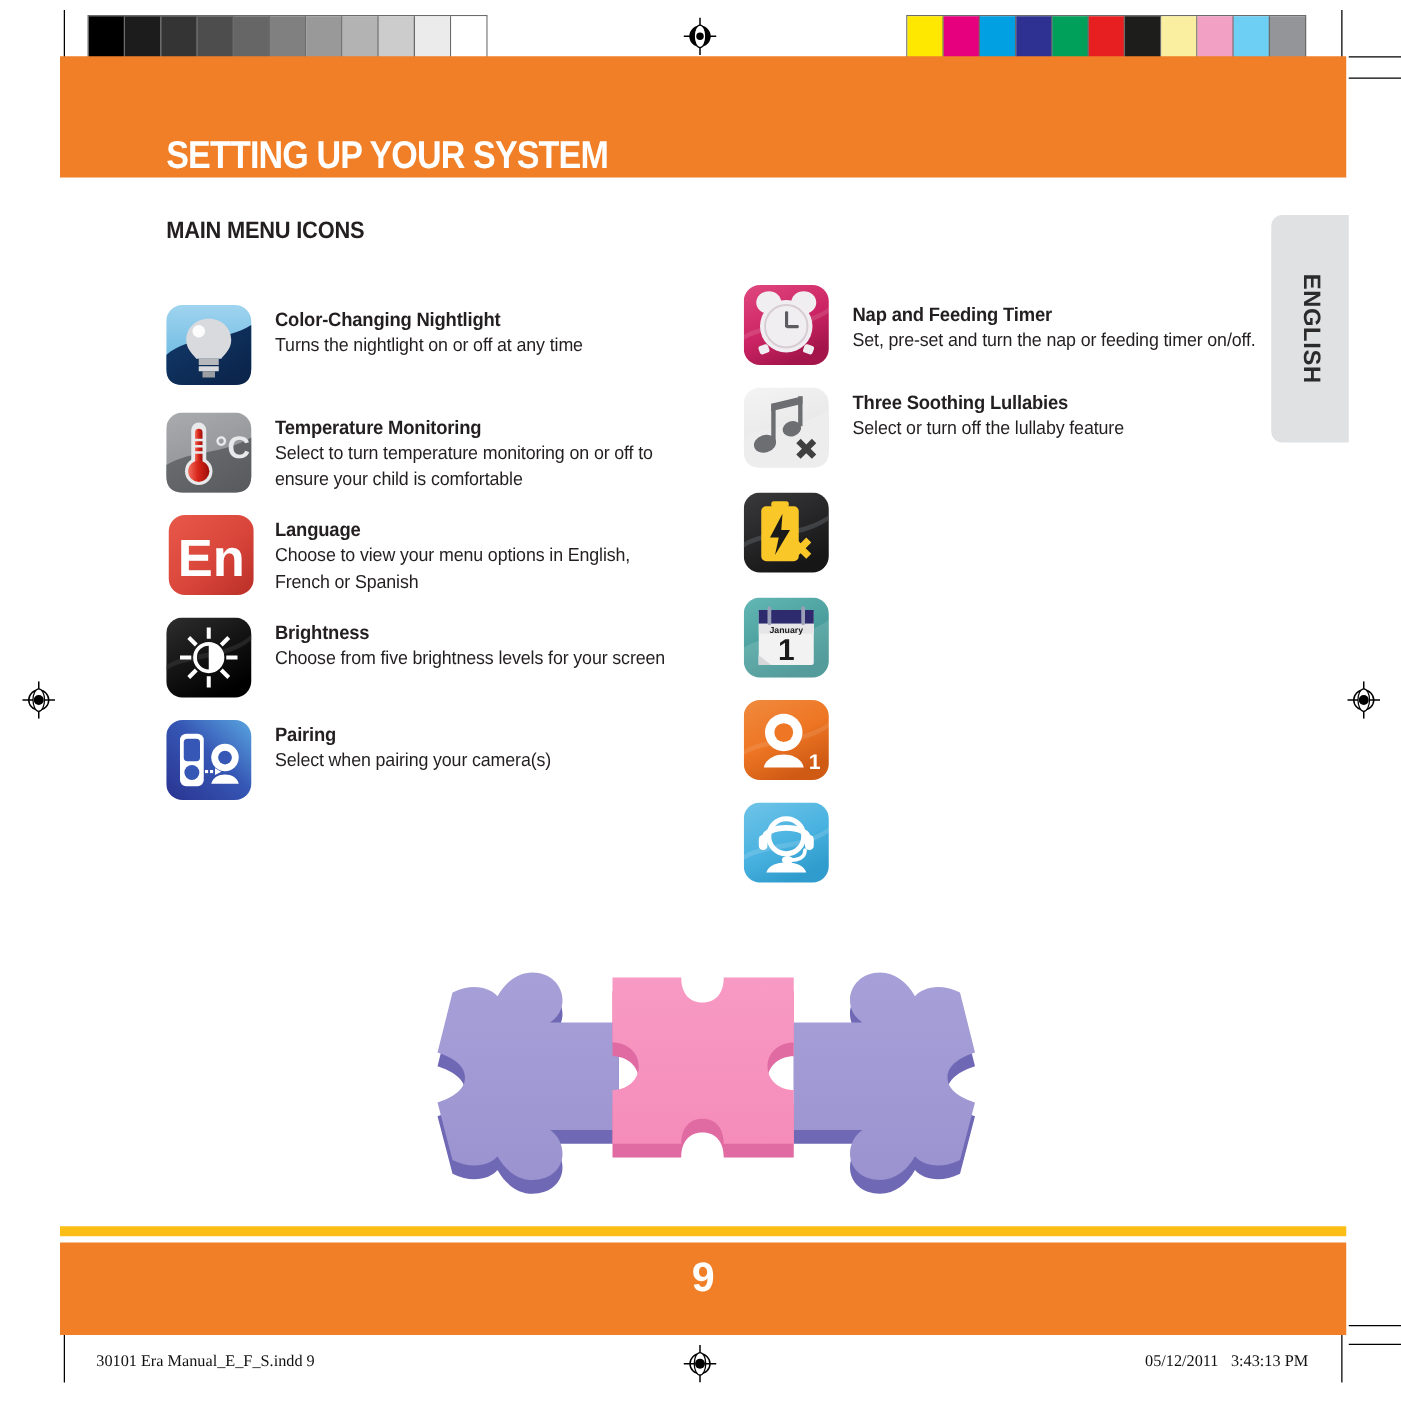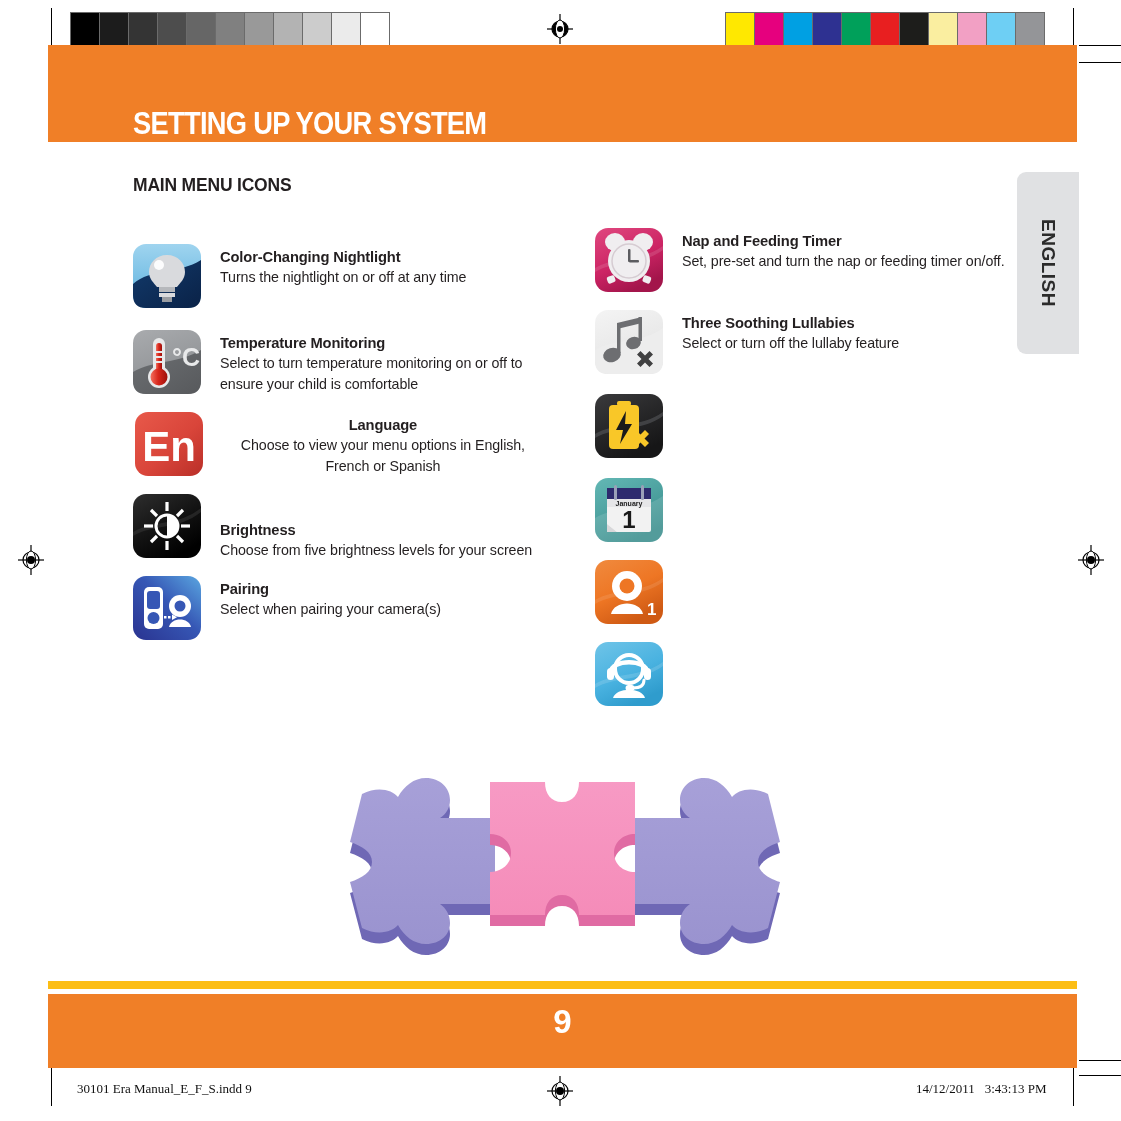--- a/index.html
+++ b/index.html
@@ -360,41 +360,41 @@
         <rect x="23" y="31" width="7" height="2" fill="#e8e9ea"></rect>
         <text x="39" y="36" font-family="Liberation Sans, sans-serif" font-size="25" font-weight="bold" fill="#e8e9ea">°C</text>
       </svg>
     </div>
     <div class="entry-text">
       <div class="entry-title">Temperature Monitoring</div>
       <div class="entry-desc">Select to turn temperature monitoring on or off to ensure your child is comfortable</div>
     </div>
   </div>
 
-  <div class="entry" style="margin-bottom:16px;text-align:center;">
+  <div class="entry" style="margin-bottom:16px;">
     <div class="entry-icon">
       <svg width="70" height="66" viewBox="0 0 70 66">
         <defs>
           <linearGradient id="lgBg" x1="0" y1="0" x2="1" y2="1">
             <stop offset="0%" stop-color="#e8594a"></stop>
               <stop offset="55%" stop-color="#d9453a"></stop>
               <stop offset="100%" stop-color="#b92f28"></stop>
           </linearGradient>
         </defs>
         <rect x="2" y="0" width="68" height="64" rx="13" fill="url(#lgBg)"></rect>
         <text x="36" y="49" text-anchor="middle" font-family="Liberation Sans, sans-serif" font-size="42" font-weight="bold" fill="#ffffff">En</text>
       </svg>
     </div>
     <div class="entry-text">
       <div class="entry-title">Language</div>
       <div class="entry-desc">Choose to view your menu options in English, French or Spanish</div>
     </div>
   </div>
 
-  <div class="entry" style="margin-bottom:16px;align-items:flex-end;">
+  <div class="entry" style="margin-bottom:16px;">
     <div class="entry-icon">
       <svg width="70" height="66" viewBox="0 0 70 66">
         <defs>
           <linearGradient id="brBg" x1="0" y1="0" x2="0.6" y2="1">
             <stop offset="0%" stop-color="#2e2e2e"></stop>
               <stop offset="60%" stop-color="#111111"></stop>
               <stop offset="100%" stop-color="#000000"></stop>
           </linearGradient>
         </defs>
         <rect x="0" y="0" width="68" height="64" rx="13" fill="url(#brBg)"></rect>
@@ -446,21 +446,21 @@
     <div class="entry-text">
       <div class="entry-title">Pairing</div>
       <div class="entry-desc">Select when pairing your camera(s)</div>
     </div>
   </div>
 
 </div>
 
 <div class="col col-right">
 
-  <div class="entry" style="margin-bottom:16px;">
+  <div class="entry" style="margin-bottom:16px;align-items:center;">
     <div class="entry-icon">
       <svg width="70" height="66" viewBox="0 0 70 66">
         <defs>
           <linearGradient id="acBg" x1="0" y1="0" x2="0.5" y2="1">
             <stop offset="0%" stop-color="#e0487f"></stop>
               <stop offset="60%" stop-color="#cc2464"></stop>
               <stop offset="100%" stop-color="#a3154b"></stop>
           </linearGradient>
         </defs>
         <rect x="0" y="0" width="68" height="64" rx="13" fill="url(#acBg)"></rect>
@@ -656,13 +656,13 @@
              L 295 163 L 239 163 C 239 151, 233 143, 222 143 C 211 143, 205 151, 205 163
              L 150 163 L 150 120 C 162 120, 171 112, 171 101 C 171 90, 162 82, 150 82 Z" fill="url(#pzPink)"></path>
   </svg>
 </div>
 
 <div class="footer-rule"></div>
 <div class="footer-band">
   <div class="page-number">9</div>
 </div>
 <div class="imprint imprint-left">30101 Era Manual_E_F_S.indd   9</div>
-<div class="imprint imprint-right"><span>14/12/2011</span><span class="gap"></span><span>3:43:13 PM</span></div>
+<div class="imprint imprint-right"><span>05/12/2011</span><span class="gap"></span><span>3:43:13 PM</span></div>
 
 </body></html>

